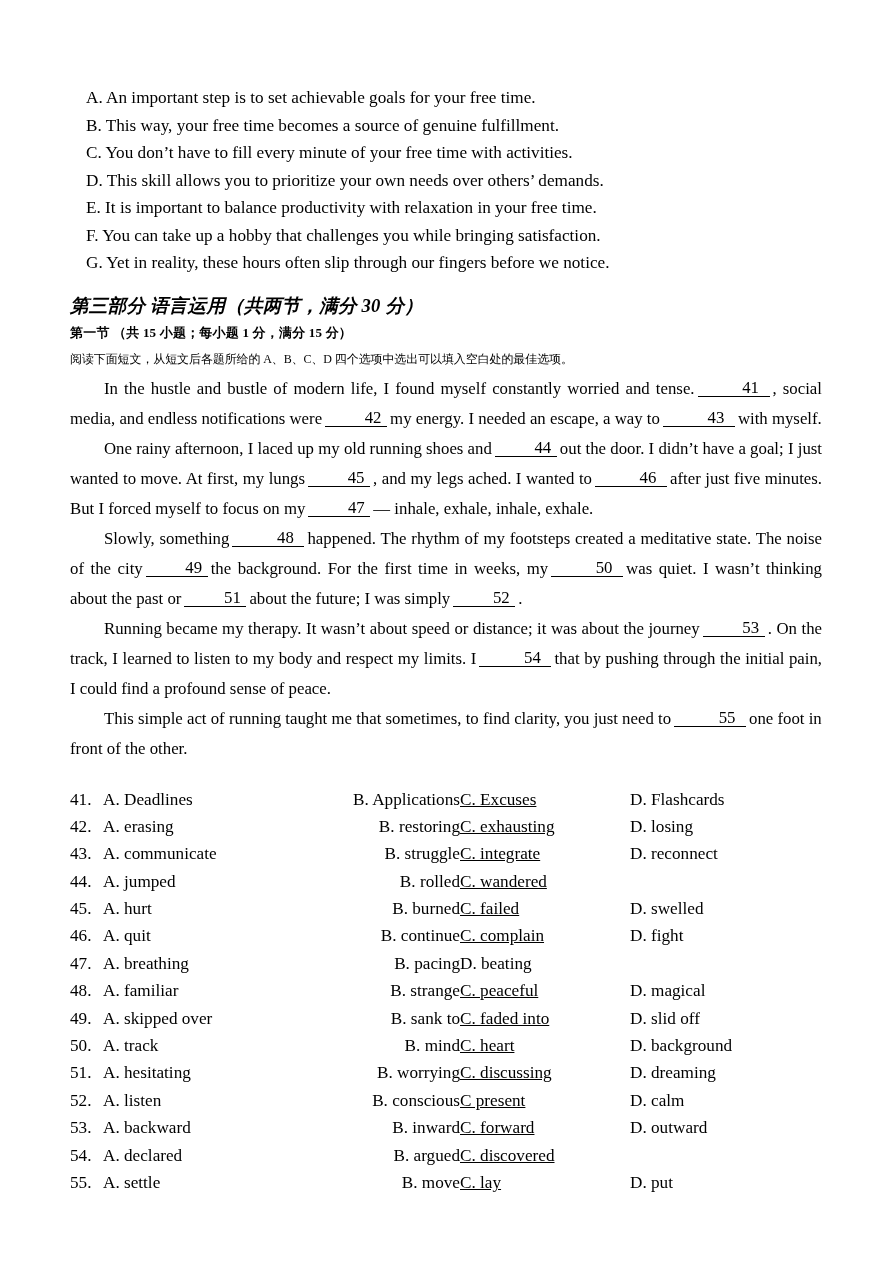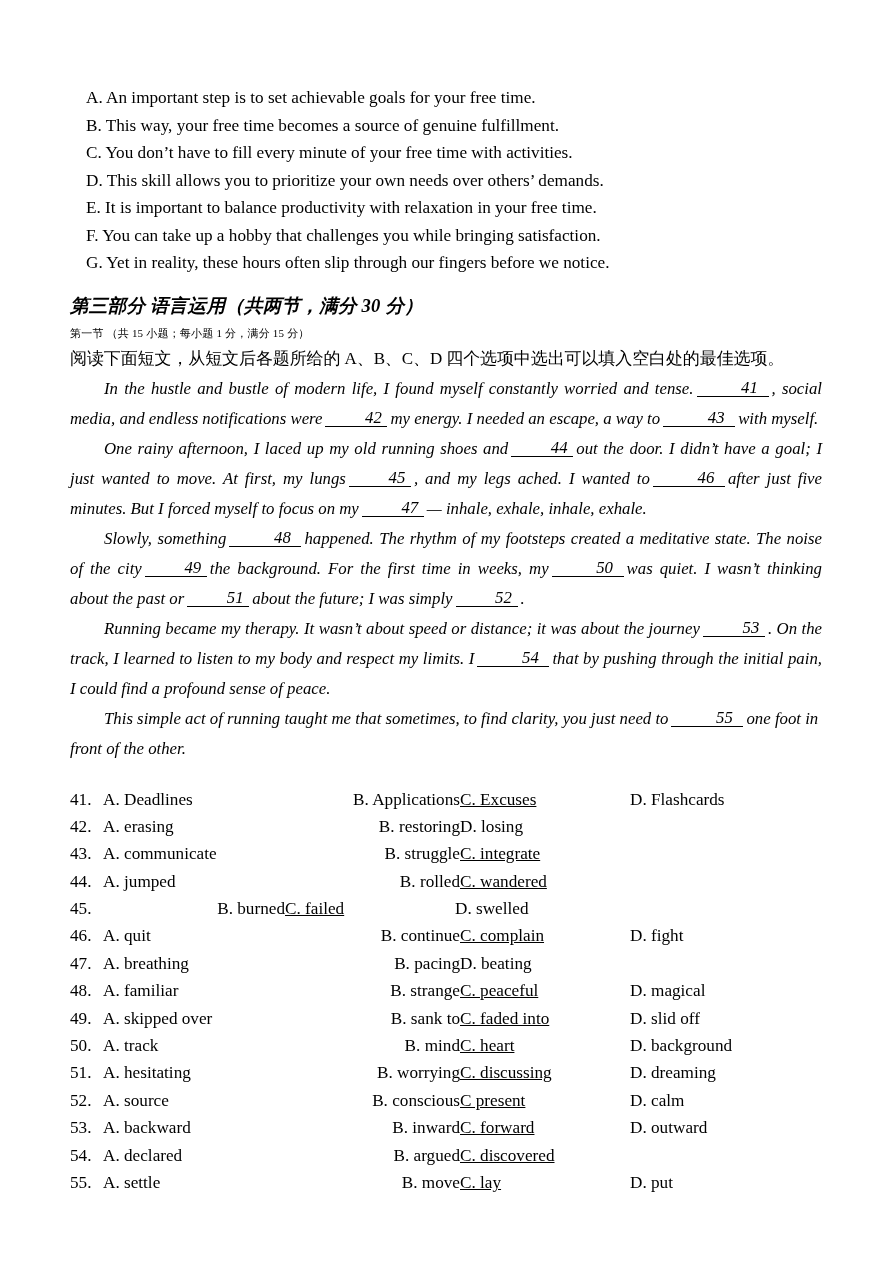--- a/index.html
+++ b/index.html
@@ -44,43 +44,42 @@
   
   .head-major {
     font-weight: bold;
     font-size: 18.6px;
     line-height: 29px;
     margin-top: 6px;
     letter-spacing: 0.2px;
     font-style: italic;
   }
   .head-minor {
-    font-weight: normal;
-    font-size: 11px;
+    font-weight: bold;
+    font-size: 13px;
     line-height: 26px;
     letter-spacing: 0.2px;
   }
   .instruction {
-    font-size: 17px;
+    font-size: 12px;
     line-height: 26px;
     letter-spacing: -0.1px;
   }
 
   
   .passage {
     margin-top: 2px;
   }
   .para {
     font-size: 16.8px;
     line-height: 30px;
     text-align: justify;
     text-justify: inter-word;
     text-indent: 34px;
     margin: 0;
-    font-style: italic;
   }
   .para.tight {
     text-align: left;
   }
   .blank {
     display: inline-block;
     min-width: 68px;
     text-align: center;
     border-bottom: 1.3px solid #000;
     line-height: 1.05;
@@ -149,36 +148,39 @@
         <span class="num">41.</span>
         <span class="opt-a">A. Deadlines</span>
         <span class="opt-b">B. Applications</span>
         <span class="opt-c">C. Excuses</span>
         <span class="opt-d">D. Flashcards</span>
       </div>
       <div class="ans-row">
         <span class="num">42.</span>
         <span class="opt-a">A. erasing</span>
         <span class="opt-b">B. restoring</span>
+        <span class="opt-c">C. exhausting</span>
         <span class="opt-d">D. losing</span>
       </div>
       <div class="ans-row">
         <span class="num">43.</span>
         <span class="opt-a">A. communicate</span>
         <span class="opt-b">B. struggle</span>
         <span class="opt-c">C. integrate</span>
+        <span class="opt-d">D. reconnect</span>
       </div>
       <div class="ans-row">
         <span class="num">44.</span>
         <span class="opt-a">A. jumped</span>
         <span class="opt-b">B. rolled</span>
         <span class="opt-c">C. wandered</span>
       </div>
       <div class="ans-row">
         <span class="num">45.</span>
+        <span class="opt-a">A. hurt</span>
         <span class="opt-b">B. burned</span>
         <span class="opt-c">C. failed</span>
         <span class="opt-d">D. swelled</span>
       </div>
       <div class="ans-row">
         <span class="num">46.</span>
         <span class="opt-a">A. quit</span>
         <span class="opt-b">B. continue</span>
         <span class="opt-c">C. complain</span>
         <span class="opt-d">D. fight</span>
@@ -212,21 +214,21 @@
       </div>
       <div class="ans-row">
         <span class="num">51.</span>
         <span class="opt-a">A. hesitating</span>
         <span class="opt-b">B. worrying</span>
         <span class="opt-c">C. discussing</span>
         <span class="opt-d">D. dreaming</span>
       </div>
       <div class="ans-row">
         <span class="num">52.</span>
-        <span class="opt-a">A. source</span>
+        <span class="opt-a">A. listen</span>
         <span class="opt-b">B. conscious</span>
         <span class="opt-c">C present</span>
         <span class="opt-d">D. calm</span>
       </div>
       <div class="ans-row">
         <span class="num">53.</span>
         <span class="opt-a">A. backward</span>
         <span class="opt-b">B. inward</span>
         <span class="opt-c">C. forward</span>
         <span class="opt-d">D. outward</span>

